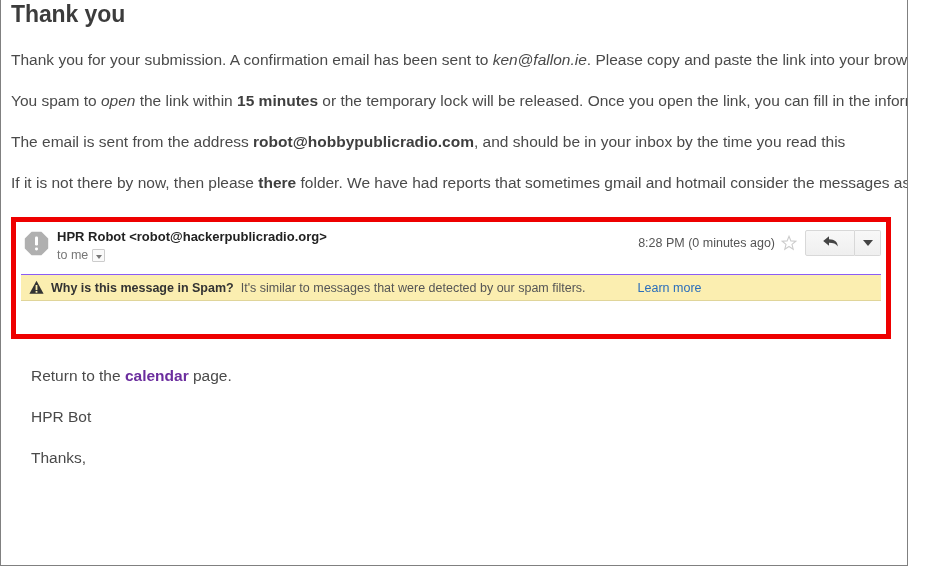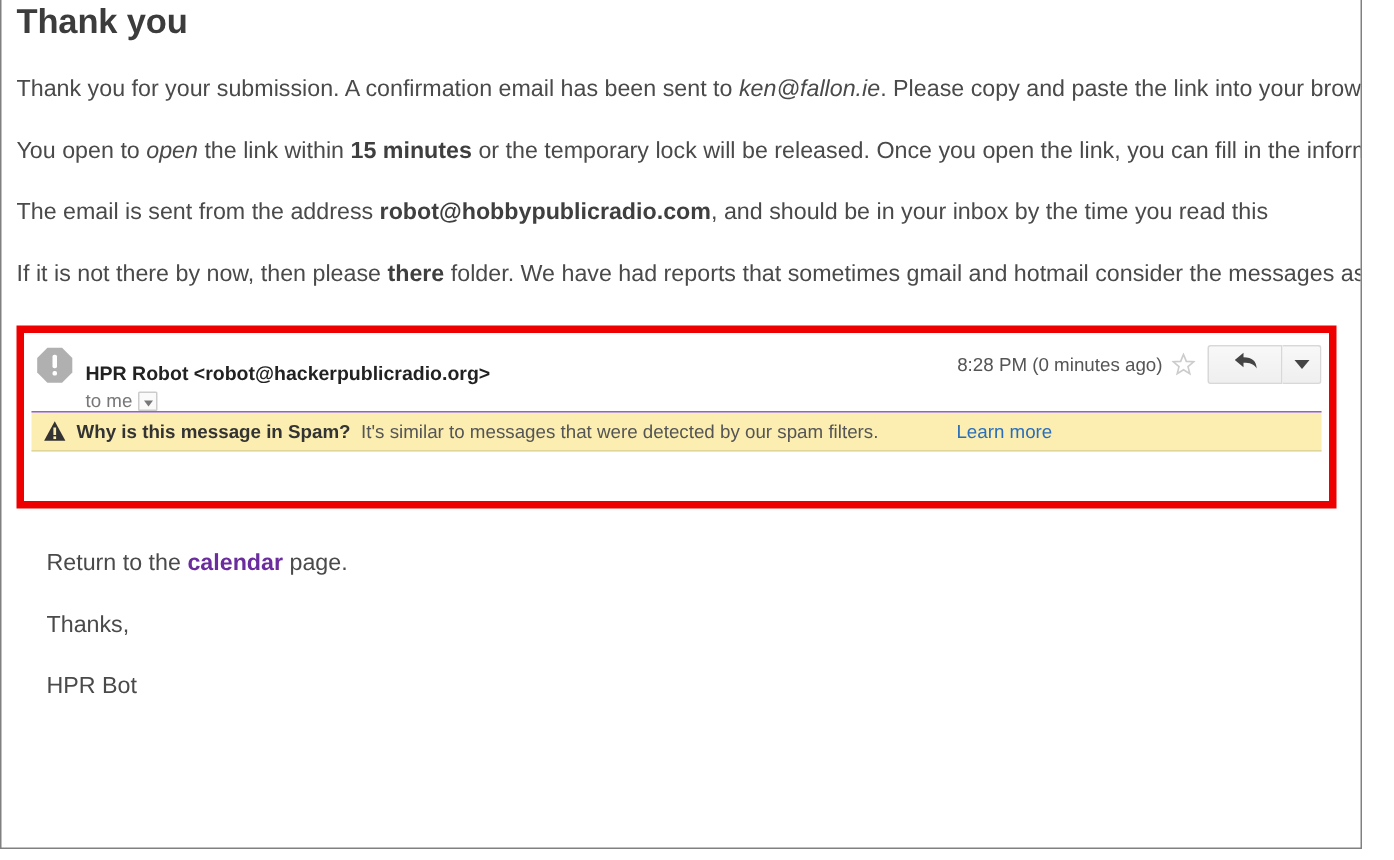--- a/index.html
+++ b/index.html
@@ -69,21 +69,21 @@
     height: 52px;
   }
 
   .avatar {
     width: 25px;
     height: 25px;
     margin: 2px 8px 0 8px;
     flex: 0 0 auto;
   }
 
-  .sender-col { flex: 1 1 auto; min-width: 0; margin-top: 12px; }
+  .sender-col { flex: 1 1 auto; min-width: 0; }
 
   .sender-line {
     font-size: 13px;
     font-weight: bold;
     color: #222222;
     line-height: 1.25;
     white-space: nowrap;
   }
 
   .to-line {
@@ -193,21 +193,21 @@
 </style>
 </head>
 <body>
 
 <div id="page-frame">
   <div id="page-inner">
 
     <h1 class="page-title">Thank you</h1>
 
     <p class="body-para" id="para-1"><span>Thank you for your submission. A confirmation email has been sent to </span><span class="i">ken@fallon.ie</span><span>. Please copy and paste the link into your browser to confirm your email address, and upload your show media.</span></p>
-    <p class="body-para" id="para-2"><span>You open to </span><span class="i">open</span><span> the link within </span><span class="b">15 minutes</span><span> or the temporary lock will be released. Once you open the link, you can fill in the information at your leisure.</span></p>
+    <p class="body-para" id="para-2"><span>You spam to </span><span class="i">open</span><span> the link within </span><span class="b">15 minutes</span><span> or the temporary lock will be released. Once you open the link, you can fill in the information at your leisure.</span></p>
     <p class="body-para" id="para-3"><span>The email is sent from the address </span><span class="b">robot@hobbypublicradio.com</span><span>, and should be in your inbox by the time you read this</span></p>
     <p class="body-para" id="para-4"><span>If it is not there by now, then please </span><span class="b">there</span><span> folder. We have had reports that sometimes gmail and hotmail consider the messages as spam. Please consider </span></p>
 
     <div class="email-box">
 
       <div class="email-header">
 
         <span class="avatar">
           <svg width="25" height="25" viewBox="0 0 25 25">
             <polygon points="7.6,0.8 17.4,0.8 24.2,7.6 24.2,17.4 17.4,24.2 7.6,24.2 0.8,17.4 0.8,7.6" fill="#b0b0b0"></polygon>
@@ -256,17 +256,17 @@
           </svg>
         </span>
         <span class="spam-q">Why is this message in Spam?</span>
         <span class="spam-txt">It's similar to messages that were detected by our spam filters.</span>
         <a class="spam-learn" href="#">Learn more</a>
       </div>
     </div>
 
     <p class="body-para wrap"><span>Return to the </span><a class="link-purple" href="#">calendar</a><span> page.</span></p>
 
+    <p class="body-para wrap">HPR Bot</p>
     <p class="body-para wrap">Thanks,</p>
-    <p class="body-para wrap">HPR Bot</p>
 
   </div>
 </div>
 
 </body></html>

